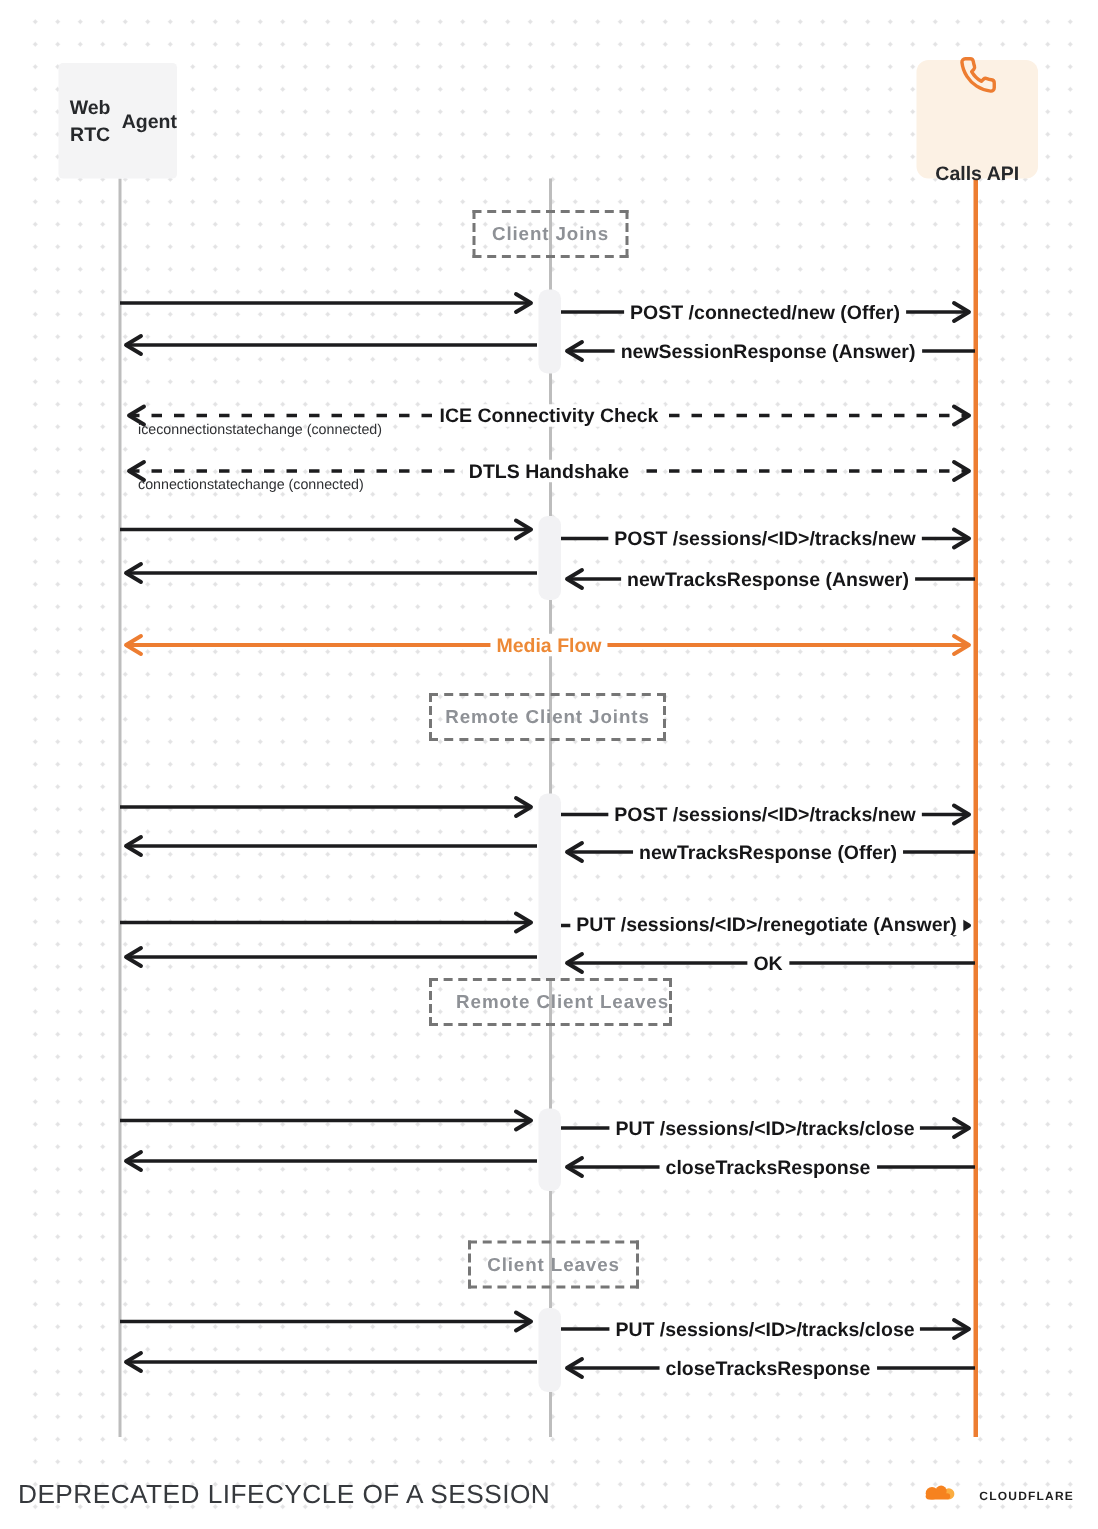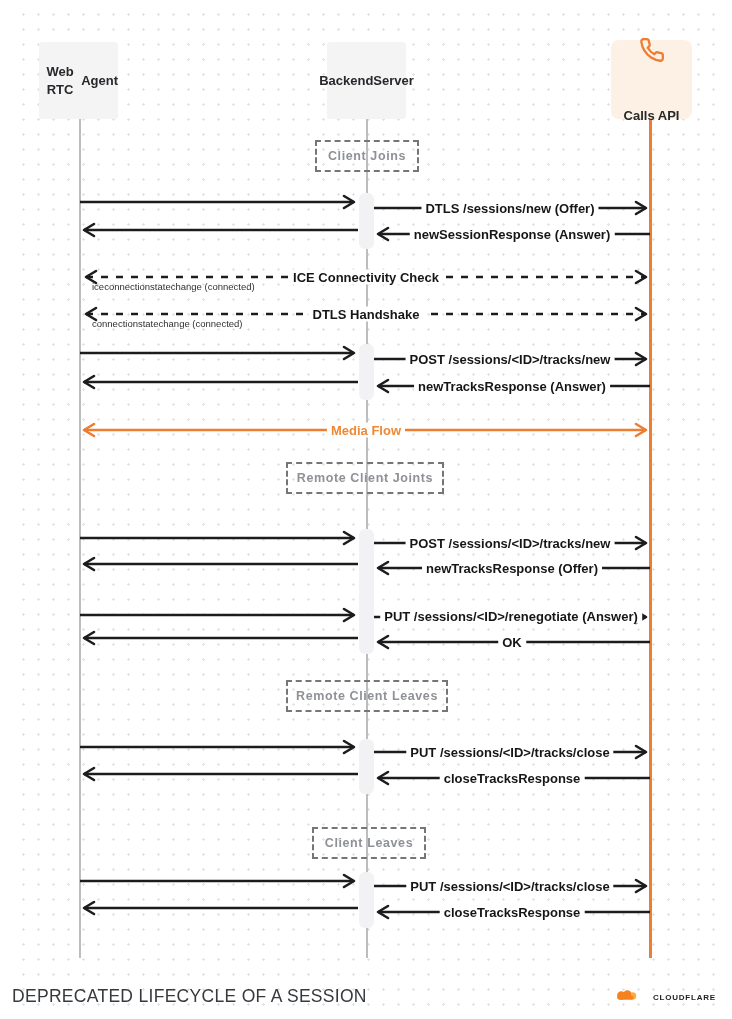--- a/index.html
+++ b/index.html
@@ -137,47 +137,43 @@
 
     <g stroke="#ED7D31" stroke-width="2.6">
       <line x1="84" y1="430" x2="646" y2="430" marker-start="url(#chevO)" marker-end="url(#chevO)"></line>
     </g>
   </svg>
 
   <div class="actor-box" style="left:39px;top:42px;width:79px;height:77px;">
     <span>Web RTC</span>
     <span>Agent</span>
   </div>
-  <div class="actor-box" style="left:327px;top:42px;width:79px;height:77px;">
-    <span>Backend</span>
-    <span>Server</span>
-  </div>
   <div class="calls-box" style="left:611px;top:40px;width:81px;height:79px;gap:42px;">
     <span>
       <svg width="26" height="26" viewBox="0 0 24 24" fill="none" stroke="#ED7D31" stroke-width="2.1" stroke-linecap="round" stroke-linejoin="round">
         <path d="M22 16.92v3a2 2 0 0 1-2.18 2 19.79 19.79 0 0 1-8.63-3.07 19.5 19.5 0 0 1-6-6 19.79 19.79 0 0 1-3.07-8.67A2 2 0 0 1 4.11 2h3a2 2 0 0 1 2 1.72 12.84 12.84 0 0 0 .7 2.81 2 2 0 0 1-.45 2.11L8.09 9.91a16 16 0 0 0 6 6l1.27-1.27a2 2 0 0 1 2.11-.45 12.84 12.84 0 0 0 2.81.7A2 2 0 0 1 22 16.92z"></path>
       </svg>
     </span>
     <span>Calls API</span>
   </div>
 
   <div class="phase-box" style="left:315px;top:140px;width:100px;height:28px;">
     <span>Client Joins</span>
   </div>
   <div class="phase-box" style="left:286px;top:462px;width:154px;height:28px;">
     <span>Remote Client Joints</span>
   </div>
-  <div class="phase-box" style="left:286px;top:680px;width:158px;height:28px;">
+  <div class="phase-box" style="left:286px;top:652px;width:158px;height:28px;justify-content:flex-end;">
     <span>Remote Client Leaves</span>
   </div>
   <div class="phase-box" style="left:312px;top:827px;width:110px;height:28px;">
     <span>Client Leaves</span>
   </div>
 
-  <span class="msg-label" style="left:510px;top:208px;">DTLS /sessions/new (Offer)</span>
+  <span class="msg-label" style="left:510px;top:208px;">POST /connected/new (Offer)</span>
   <span class="msg-label" style="left:512px;top:234px;">newSessionResponse (Answer)</span>
   <span class="msg-label" style="left:366px;top:277px;">ICE Connectivity Check</span>
   <span class="note" style="left:92px;top:281px;">iceconnectionstatechange (connected)</span>
   <span class="msg-label" style="left:366px;top:314px;">DTLS Handshake</span>
   <span class="note" style="left:92px;top:318px;">connectionstatechange (connected)</span>
   <span class="msg-label" style="left:510px;top:359px;">POST /sessions/&lt;ID&gt;/tracks/new</span>
   <span class="msg-label" style="left:512px;top:386px;">newTracksResponse (Answer)</span>
   <span class="msg-label orange" style="left:366px;top:430px;">Media Flow</span>
   <span class="msg-label" style="left:510px;top:543px;">POST /sessions/&lt;ID&gt;/tracks/new</span>
   <span class="msg-label" style="left:512px;top:568px;">newTracksResponse (Offer)</span>

